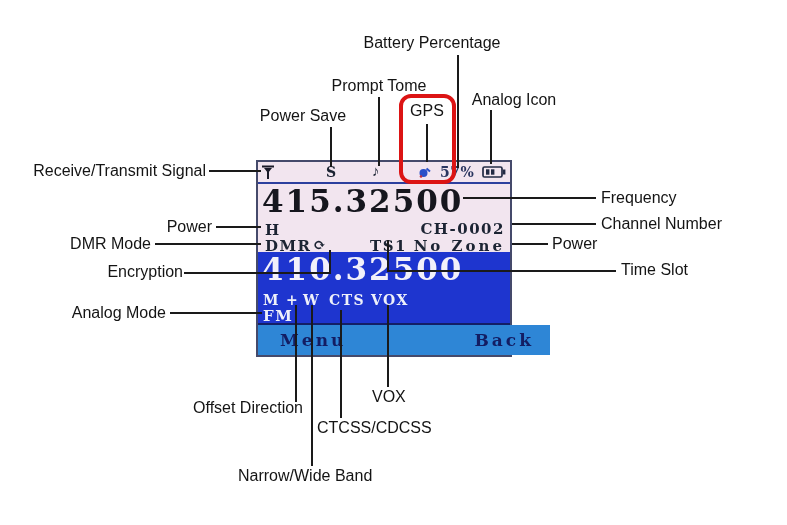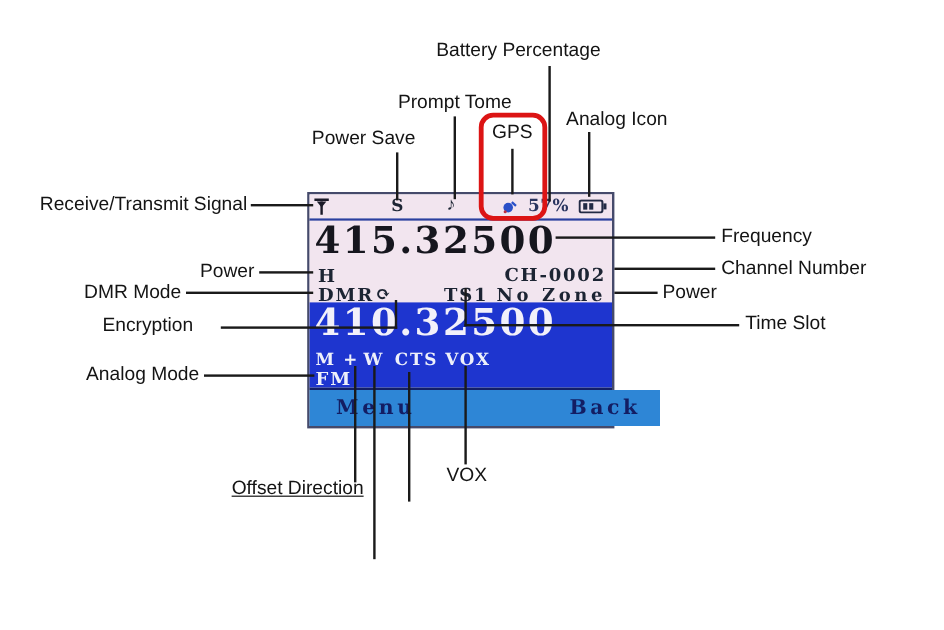--- a/index.html
+++ b/index.html
@@ -106,42 +106,44 @@
 
   <div class="vline" style="left:457px;top:55px;height:113px;"></div>
   <div class="vline" style="left:378px;top:97px;height:69px;"></div>
   <div class="vline" style="left:426px;top:124px;height:38px;"></div>
   <div class="vline" style="left:490px;top:110px;height:54px;"></div>
   <div class="vline" style="left:330px;top:127px;height:40px;"></div>
 
   <div class="lbl" style="right:581px;top:162px;">Receive/Transmit Signal</div>
   <div class="lbl" style="right:575px;top:218px;">Power</div>
   <div class="lbl" style="right:636px;top:235px;">DMR Mode</div>
-  <div class="lbl" style="right:626px;top:263px;">Encryption</div>
+  <div class="lbl" style="right:604px;top:263px;">Encryption</div>
   <div class="lbl" style="right:621px;top:304px;">Analog Mode</div>
 
   <div class="hline" style="left:209px;top:170px;width:52px;"></div>
   <div class="hline" style="left:216px;top:226px;width:45px;"></div>
   <div class="hline" style="left:155px;top:243px;width:106px;"></div>
   <div class="hline" style="left:184px;top:272px;width:147px;"></div>
   <div class="vline" style="left:329px;top:250px;height:24px;"></div>
   <div class="hline" style="left:170px;top:312px;width:92px;"></div>
 
   <div class="lbl" style="left:601px;top:189px;">Frequency</div>
   <div class="lbl" style="left:601px;top:215px;">Channel Number</div>
   <div class="lbl" style="left:552px;top:235px;">Power</div>
   <div class="lbl" style="left:621px;top:261px;">Time Slot</div>
 
   <div class="hline" style="left:463px;top:197px;width:133px;"></div>
   <div class="hline" style="left:512px;top:223px;width:84px;"></div>
   <div class="hline" style="left:512px;top:243px;width:36px;"></div>
   <div class="hline" style="left:387px;top:270px;width:229px;"></div>
   <div class="vline" style="left:387px;top:240px;height:32px;"></div>
 
-  <div class="lbl" style="right:484px;top:399px;text-decoration:underline;">Offset Direction</div>
+  <div class="lbl" style="right:484px;top:399px;">Offset Direction</div>
+  <div class="lbl" style="left:317px;top:419px;">CTCSS/CDCSS</div>
   <div class="lbl" style="left:372px;top:388px;">VOX</div>
+  <div class="lbl" style="left:238px;top:467px;">Narrow/Wide Band</div>
 
   <div class="vline" style="left:295px;top:305px;height:97px;"></div>
   <div class="vline" style="left:311px;top:305px;height:161px;"></div>
   <div class="vline" style="left:340px;top:310px;height:108px;"></div>
   <div class="vline" style="left:387px;top:305px;height:82px;"></div>
 
 </div>
 
 </body></html>

